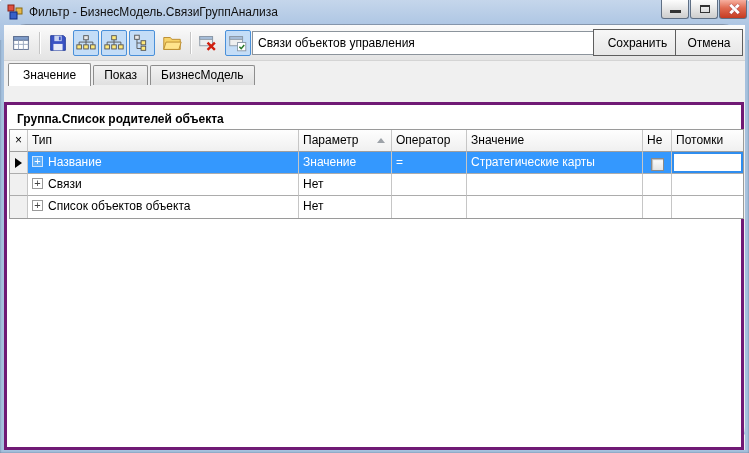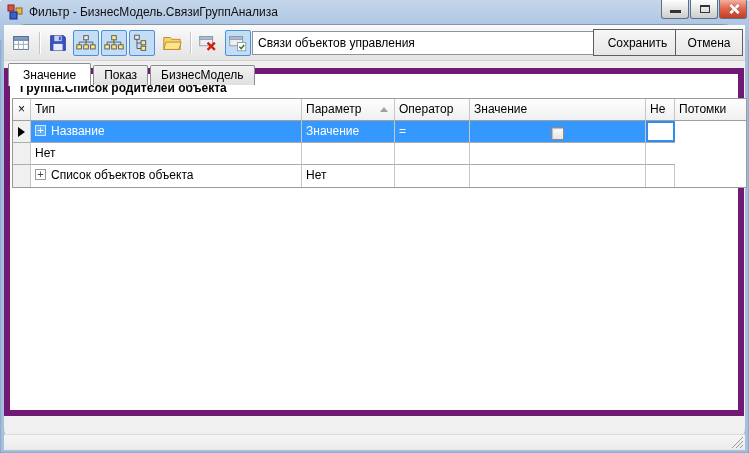--- a/index.html
+++ b/index.html
@@ -51,22 +51,22 @@
   #btn-cancel { left:671px; width:68px; }
 
   
   .tabstrip { position:absolute; left:4px; top:37px; height:23px; display:flex; align-items:flex-end; z-index:3; }
   .tab { height:20px; padding:0 10px; margin-right:2px; font-size:12px; line-height:19px; color:#000;
          background:linear-gradient(#F2F2F2,#E0E0E0); border:1px solid #8D8D8D; border-bottom:none;
          border-radius:2px 2px 0 0; cursor:pointer; }
   .tab.active { height:23px; line-height:22px; padding:0 14px; background:#FFF; position:relative; top:1px; }
 
   
-  .page { position:absolute; left:0; top:43px; width:740px; height:348px; background:#FFF;
-          border:6px solid #701a75; z-index:2; }
+  .page { position:absolute; left:0; top:77px; width:740px; height:348px; background:#FFF;
+          border:3px solid #701a75; z-index:2; }
   .group-header { position:absolute; left:10px; top:7px; font-size:12px; font-weight:bold; color:#000; white-space:nowrap; }
 
   
   .grid { position:absolute; left:2px; top:24px; width:735px; border:1px solid #9A9A9A; background:#FFF; }
   .trow { display:grid; grid-template-columns:18px 271px 93px 75px 176px 29px 71px; }
   .tc { border-right:1px solid #C6C6C6; border-bottom:1px solid #ACACAC; font-size:12px; color:#000;
         padding:0 4px; height:22px; line-height:21px; white-space:nowrap; overflow:hidden; position:relative; cursor:default; }
   .thead .tc { background:linear-gradient(#FEFEFE,#F0F0F0); border-bottom:1px solid #9E9E9E; cursor:pointer; }
   .rowhdr { background:#F0F0F0; text-align:center; padding:0; }
   .databody .trow:last-child .tc { border-bottom:none; }
@@ -214,26 +214,28 @@
         </div>
 
         <div class="databody">
           <div class="trow sel">
             <div class="tc rowhdr">
                 <span class="row-indicator"></span>
               </div>
             <div class="tc"><span class="expand-box">+</span><span>Название</span></div>
             <div class="tc">Значение</div>
             <div class="tc">=</div>
+            <div class="tc">Стратегические карты</div>
             <div class="tc cell-center"><span class="checkbox"></span></div>
             <div class="tc current-cell" style="border-right:none"></div>
           </div>
 
           <div class="trow">
             <div class="tc rowhdr"></div>
+            <div class="tc"><span class="expand-box">+</span><span>Связи</span></div>
             <div class="tc">Нет</div>
             <div class="tc"></div>
             <div class="tc"></div>
             <div class="tc cell-center"></div>
             <div class="tc" style="border-right:none"></div>
           </div>
 
           <div class="trow">
             <div class="tc rowhdr"></div>
             <div class="tc"><span class="expand-box">+</span><span>Список объектов объекта</span></div>

